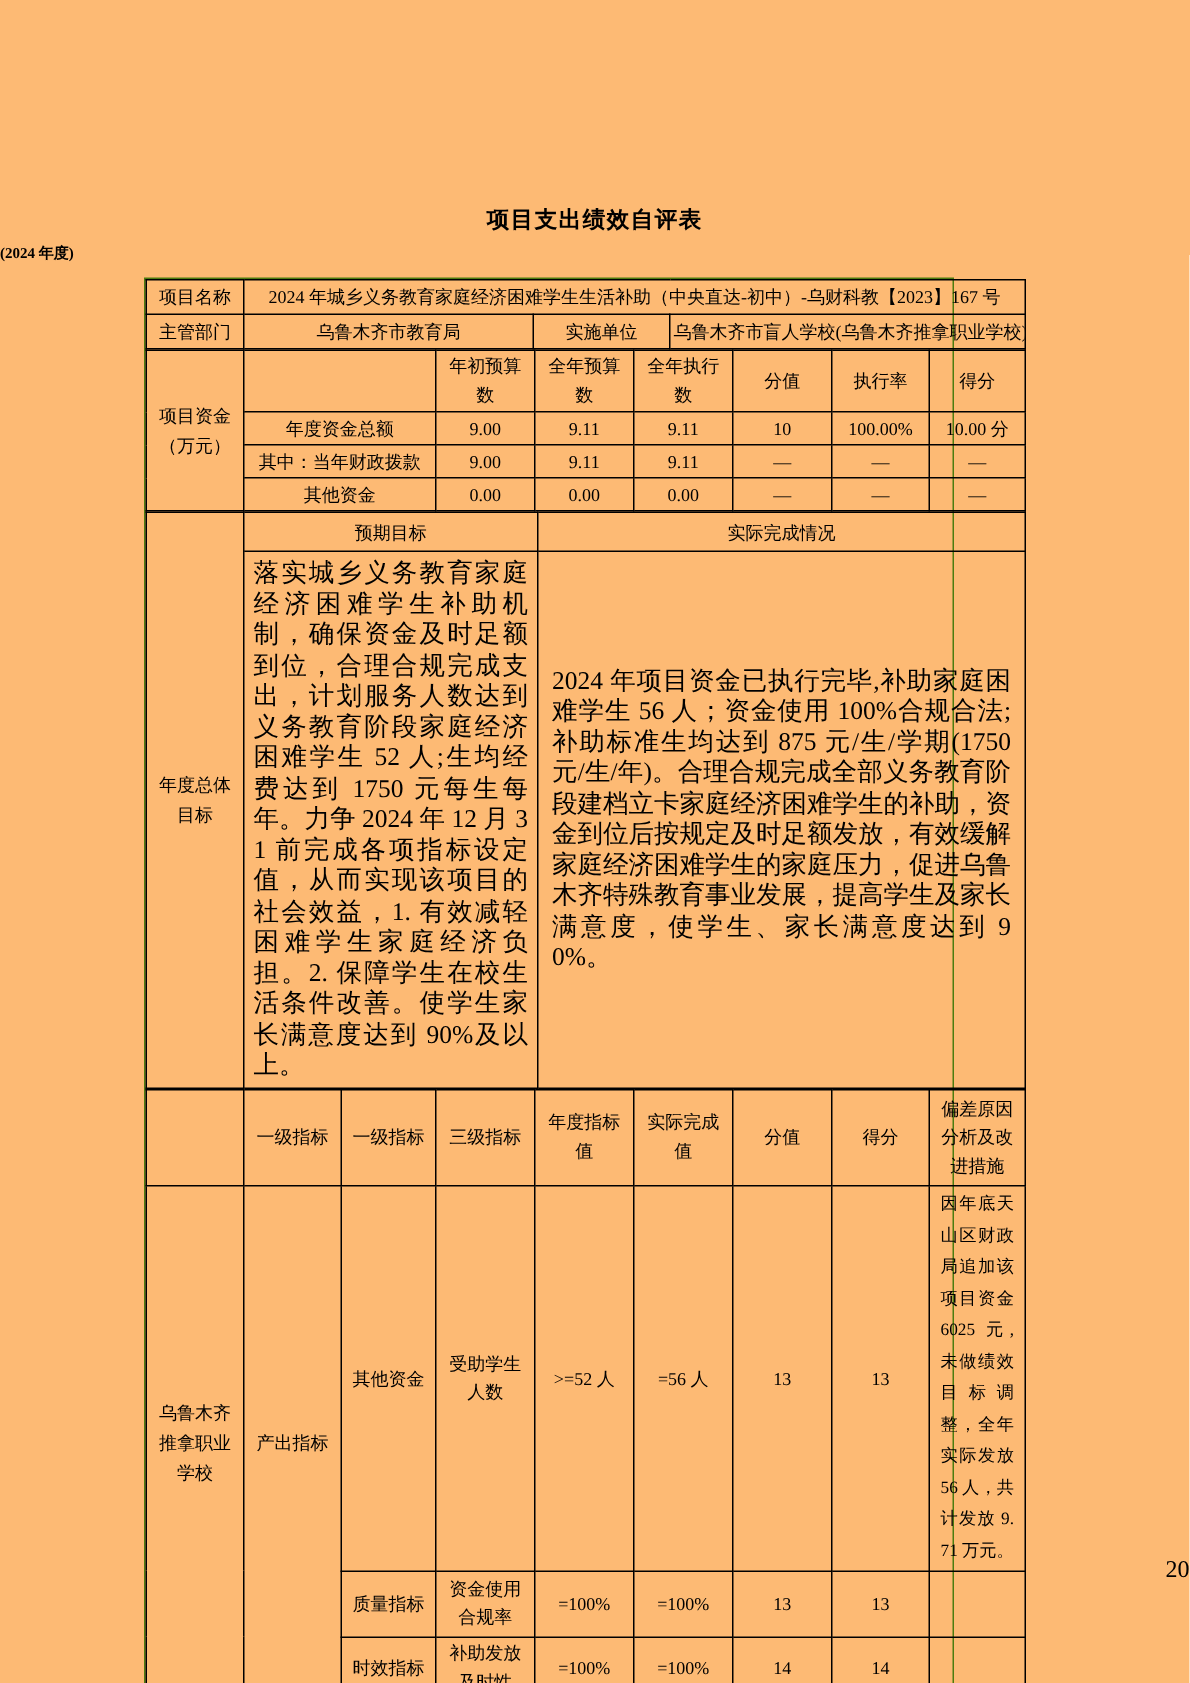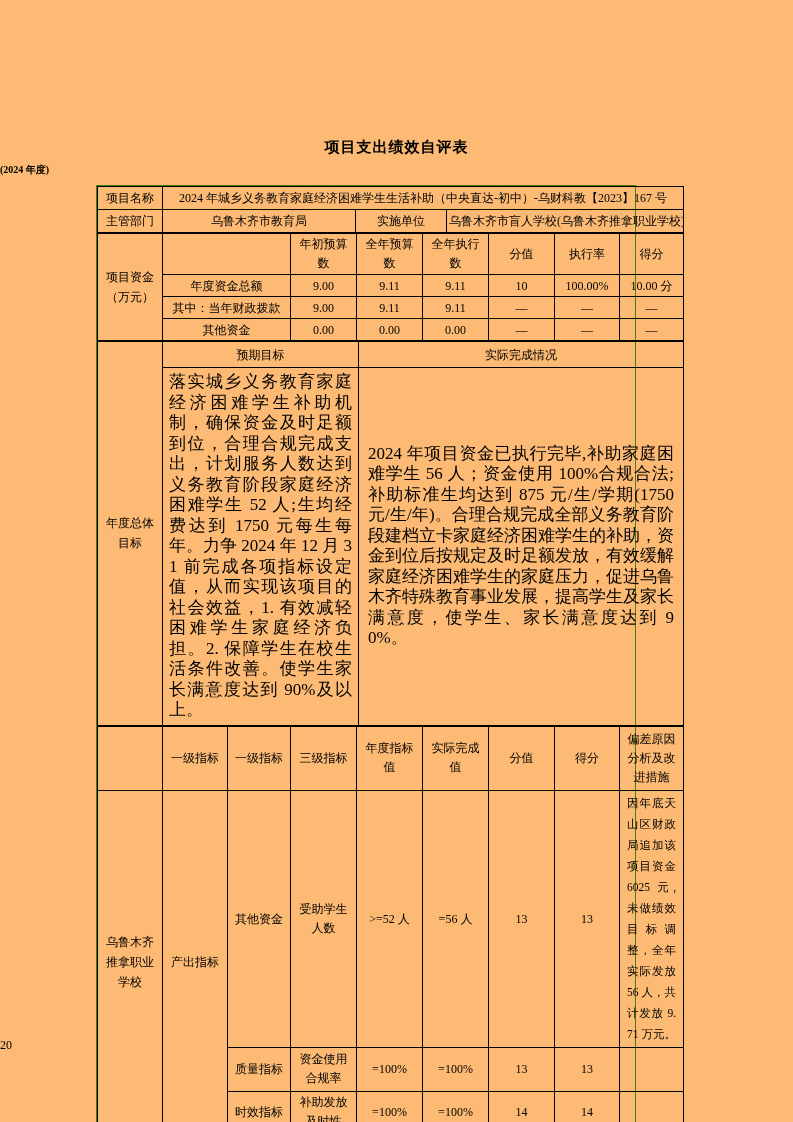--- a/index.html
+++ b/index.html
@@ -63,22 +63,22 @@
     font-size: 11.5px;
     line-height: 21px;
     padding: 2px 7px;
     text-align: justify;
   }
   .pagenum {
     position: absolute;
     top: 1038px;
     left: 0;
     width: 100%;
-    text-align: left;
-    font-size: 12px;
+    text-align: right;
+    font-size: 16px;
   }
 </style>
 </head>
 <body>
 
 <div class="page">
 
   <div class="doc-title">项目支出绩效自评表</div>
   <div class="doc-subtitle">(2024 年度)</div>
 

